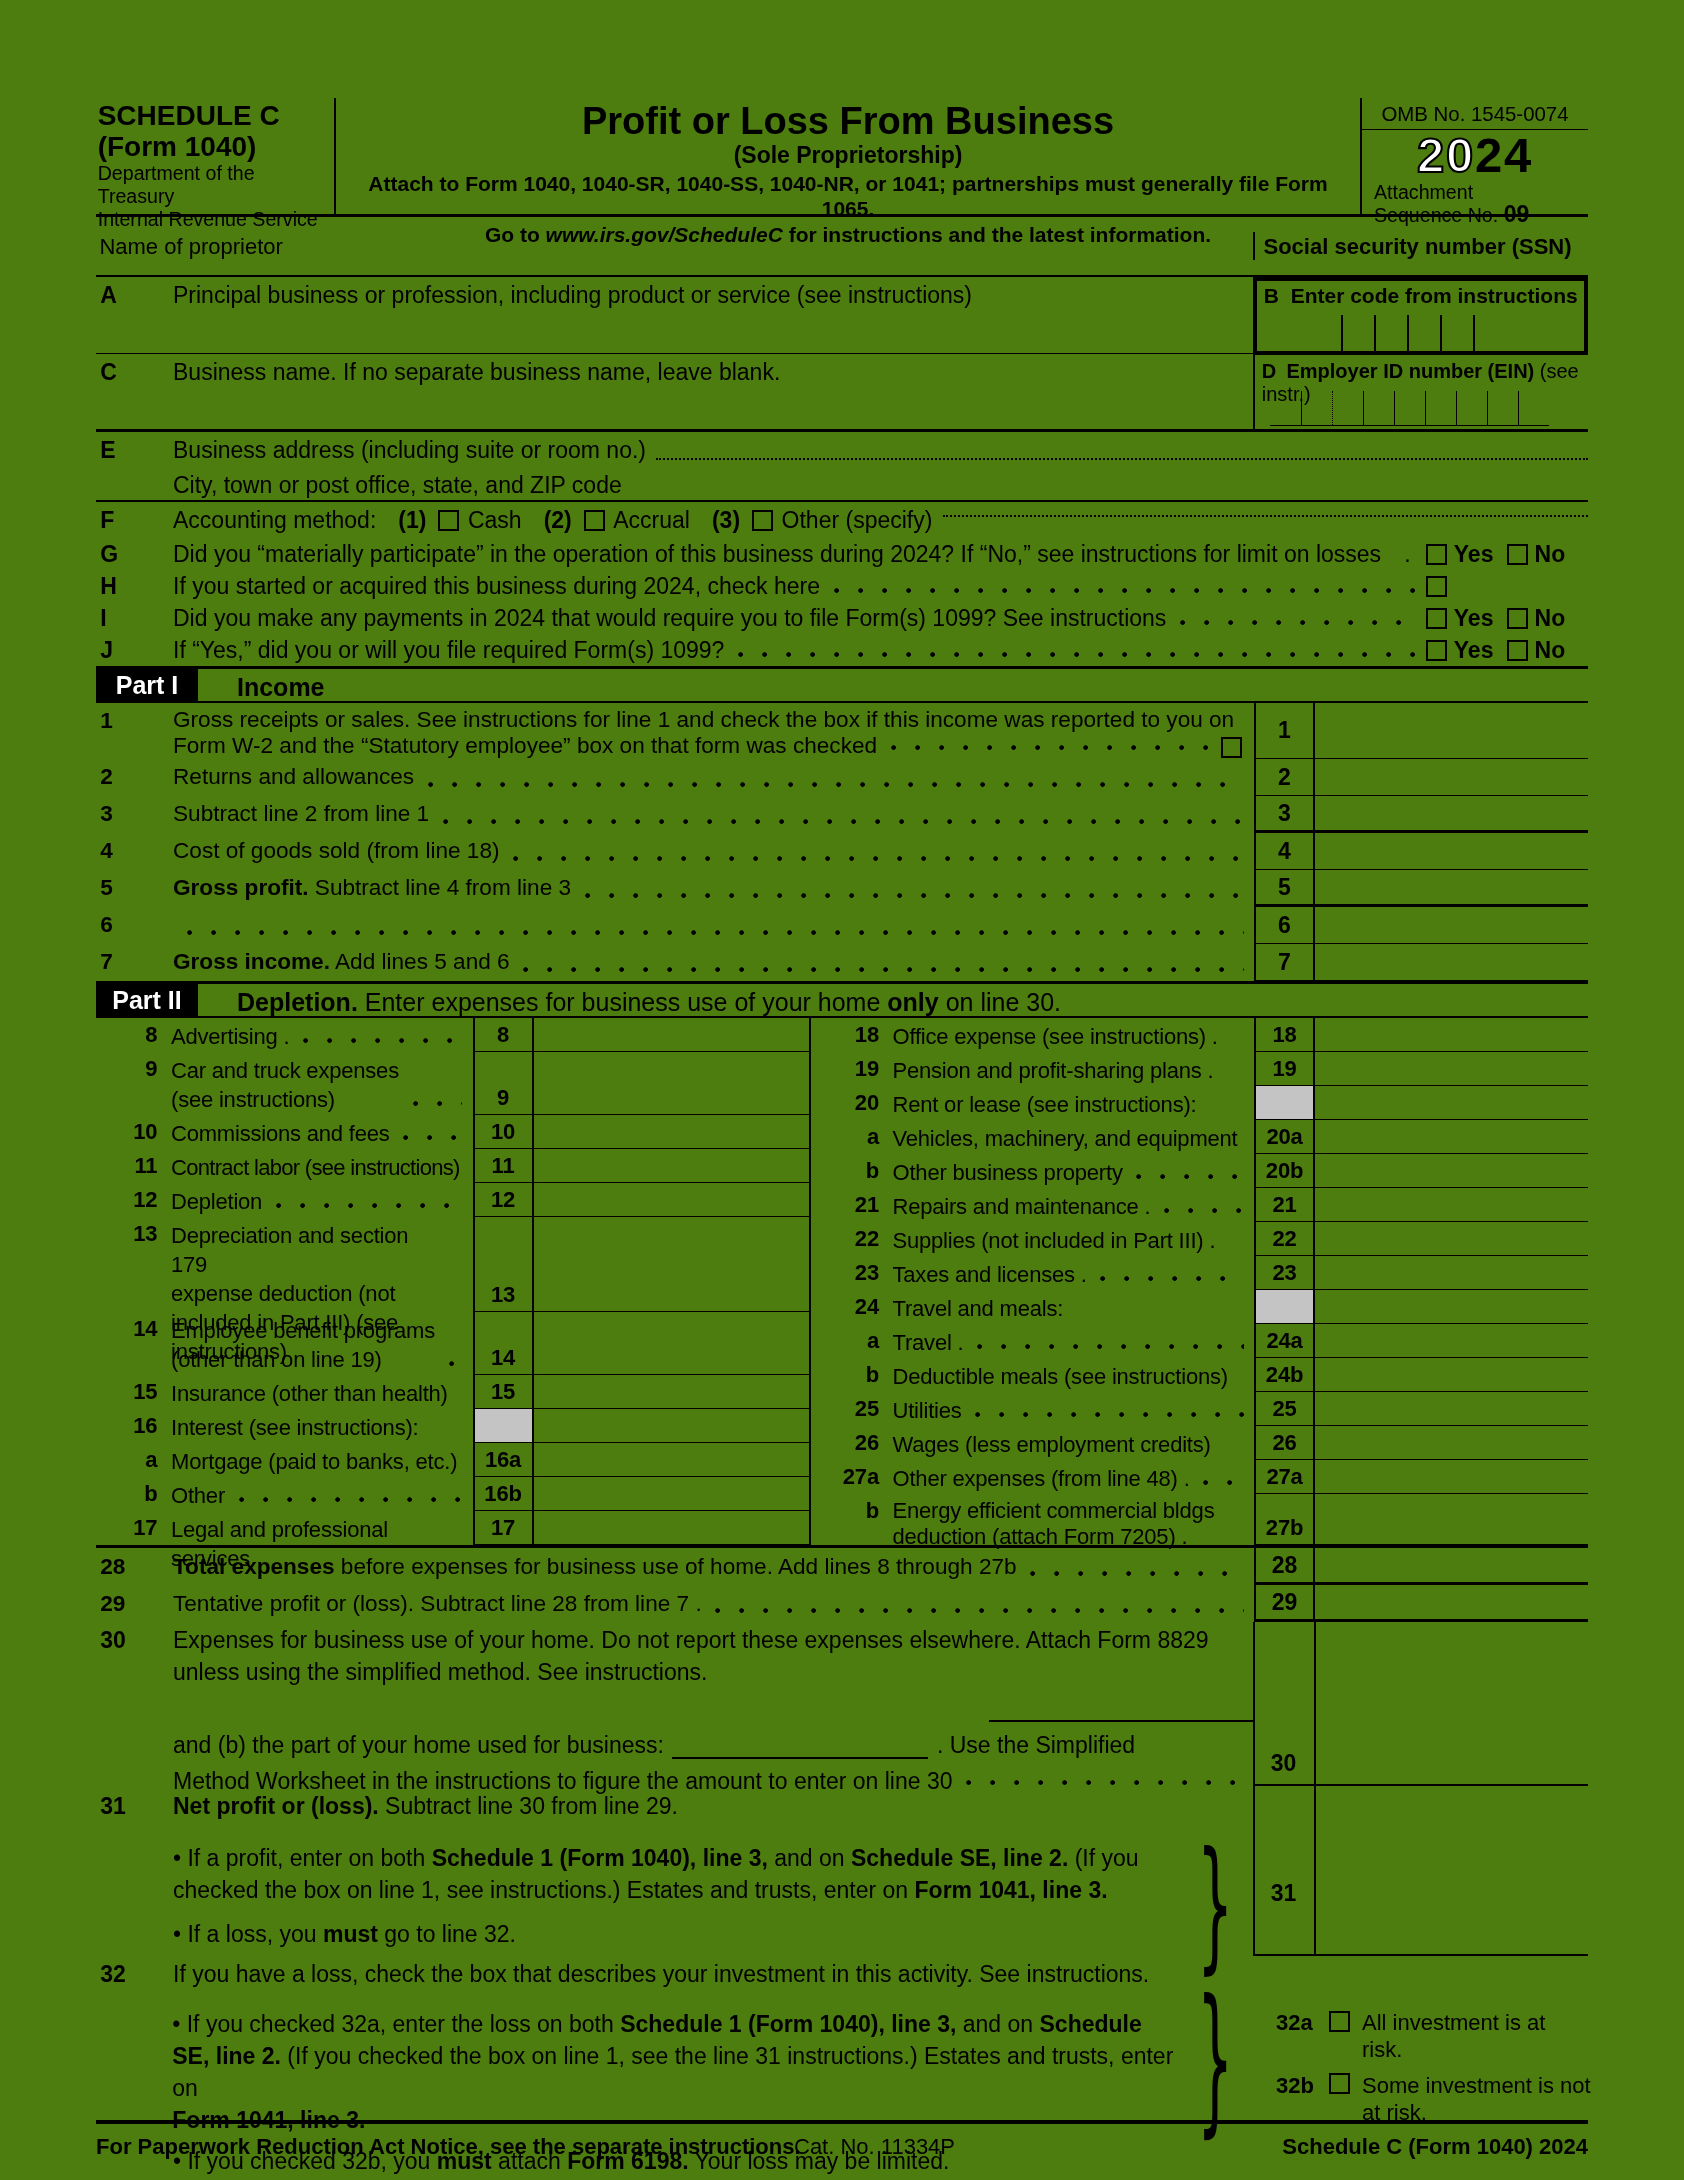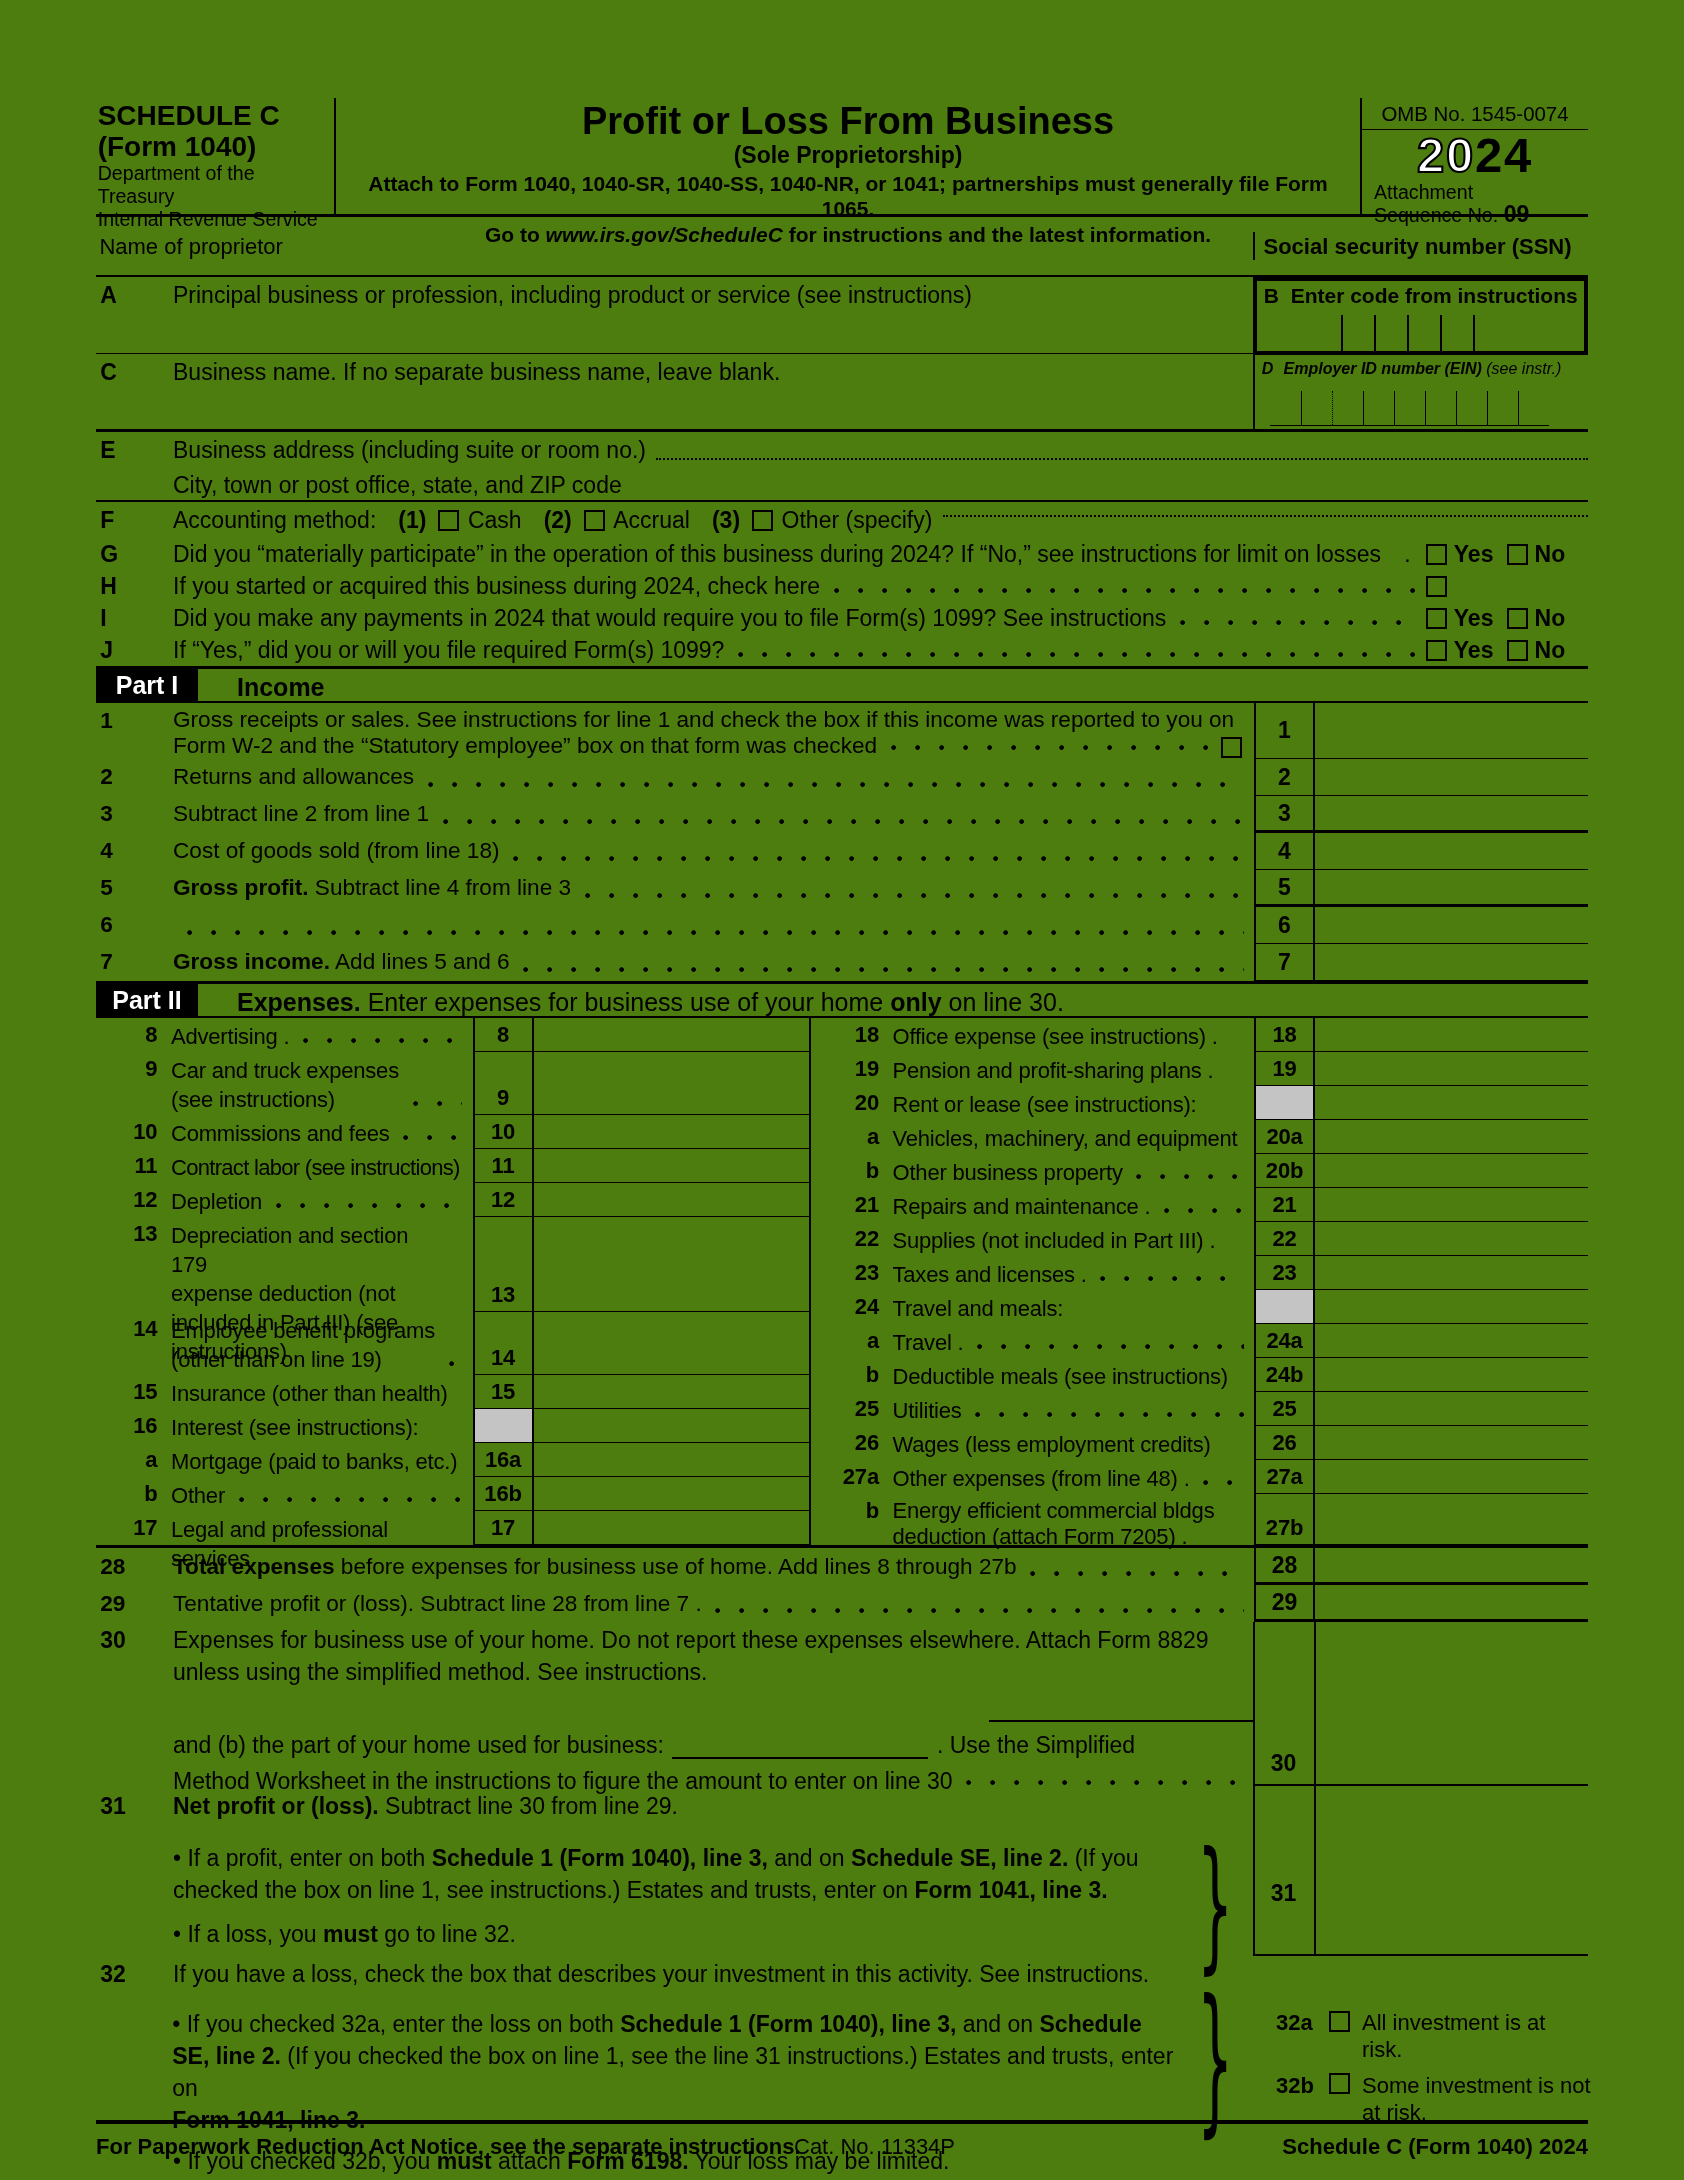--- a/index.html
+++ b/index.html
@@ -41,21 +41,21 @@
   .ln{width:77px;padding-left:4.3px;font-weight:bold;box-sizing:border-box;}
   .adright{width:335px;box-sizing:border-box;display:flex;flex-direction:column;}
   .bbox{height:78px;border:4.3px solid #000;box-sizing:border-box;position:relative;
         font-size:21px;font-weight:bold;padding:3.4px 0 0 6.8px;}
   .comb{position:absolute;bottom:0;display:flex;}
   .comb i{display:block;height:36px;border-left:2.1px solid #000;box-sizing:border-box;}
   .bbox .comb{left:51px;}
   .bbox .comb i{width:33px;}
   .bbox .comb i:first-child{border-left:none;}
   .dbox{flex:1;border-left:2.1px solid #000;box-sizing:border-box;position:relative;
-        font-size:16px;padding:5.1px 0 0 6.8px;font-style:italic;}
+        font-size:20px;padding:5.1px 0 0 6.8px;}
   .dbox .dl{font-weight:bold;margin-right:10.2px;}
   .dcomb{position:absolute;left:15.3px;bottom:3.4px;display:flex;border-bottom:1.7px solid #000;}
   .dcomb i{display:block;width:31px;height:34px;border-left:1.7px solid #000;box-sizing:border-box;}
   .dcomb i:first-child{border-left:none;}
   .dcomb i.dot{border-left:1.7px dotted #000;}
 
   
   .erow{border-bottom:2.1px solid #000;height:70px;box-sizing:border-box;font-size:23px;}
   .eline{display:flex;height:35px;align-items:flex-end;}
   .eline .lbl{padding-bottom:3.4px;}
@@ -344,21 +344,21 @@
   <div class="p1row h43">
     <span class="ln b" style="padding-top:5.1px;">7</span>
     <span class="lbl"><span class="b">Gross income.</span><span> Add lines 5 and 6</span></span>
     <span class="leader"></span>
     <span class="ncell">7</span>
         <span class="acell"></span>
   </div>
 
   <div class="pbar">
     <div class="ptab">Part II</div>
-    <div class="ptitle"><span>Expenses.</span><span class="n"> Enter expenses for business use of your home </span><span>only</span><span class="n"> on line 30.</span></div>
+    <div class="ptitle"><span>Depletion.</span><span class="n"> Enter expenses for business use of your home </span><span>only</span><span class="n"> on line 30.</span></div>
   </div>
 
   <div class="grid">
 
     <div class="ghalf l">
       <div class="xrow h40">
         <span class="xl">8</span>
             <span class="xlabel">Advertising .</span>
         <span class="leader"></span>
         <span class="ncell">8</span>

